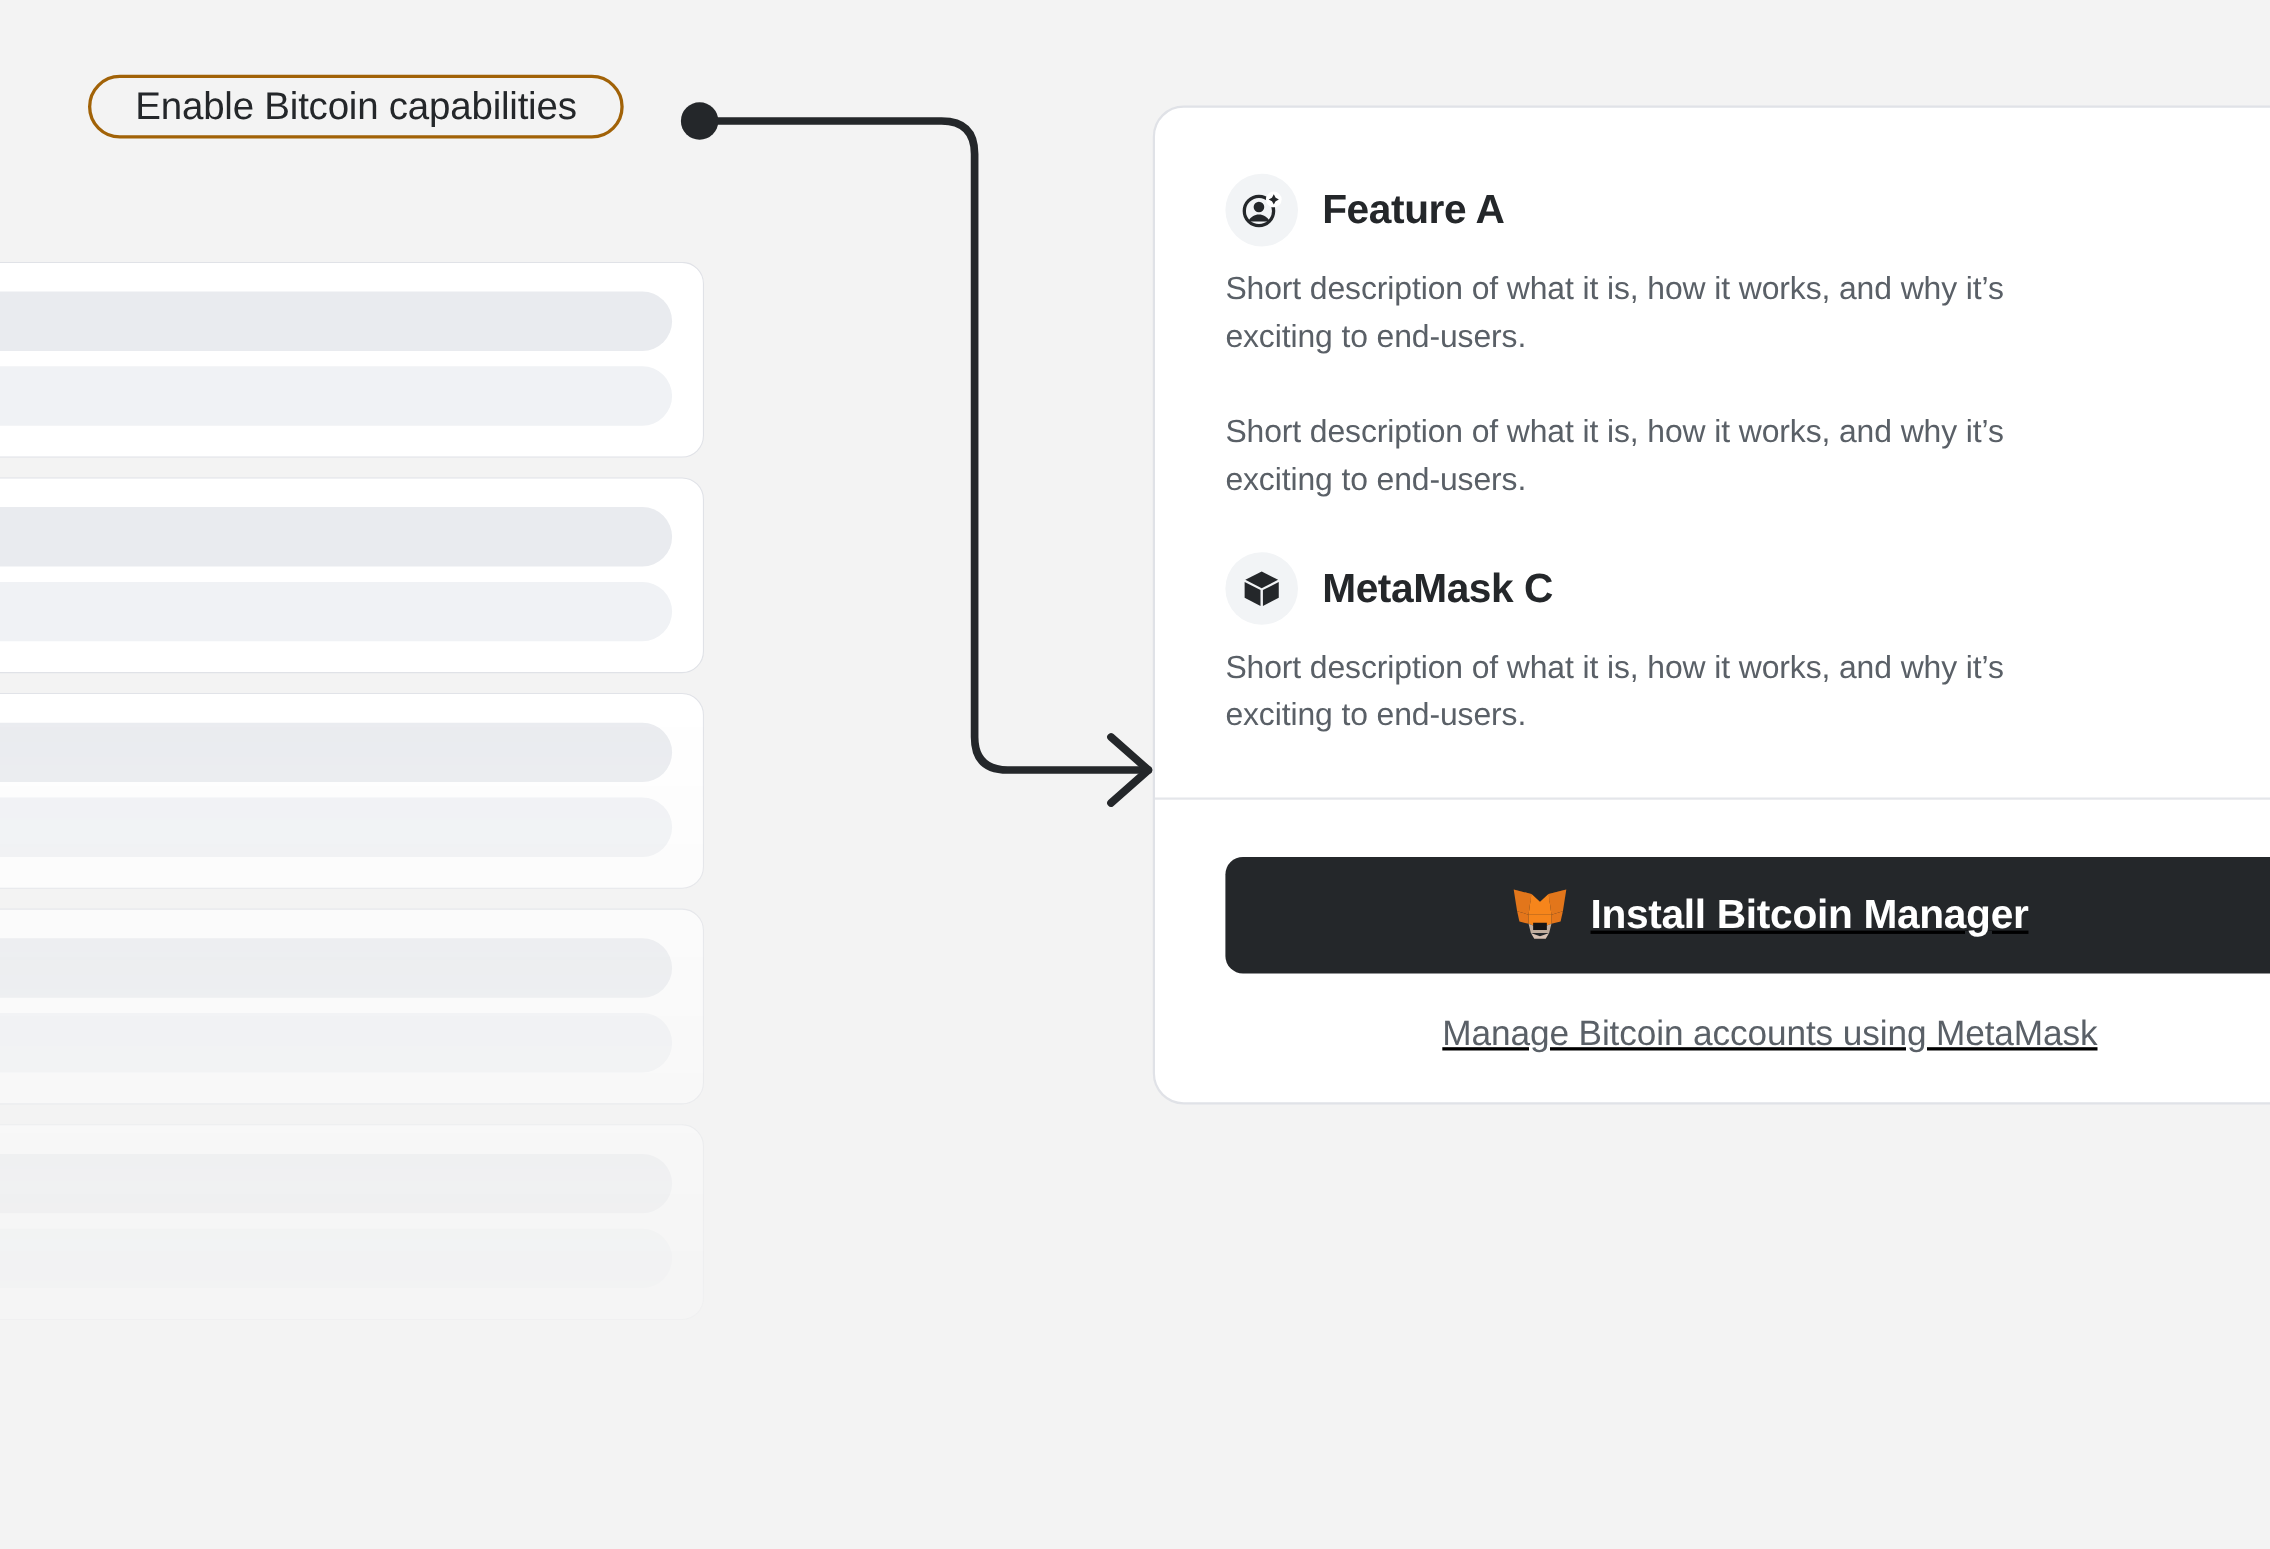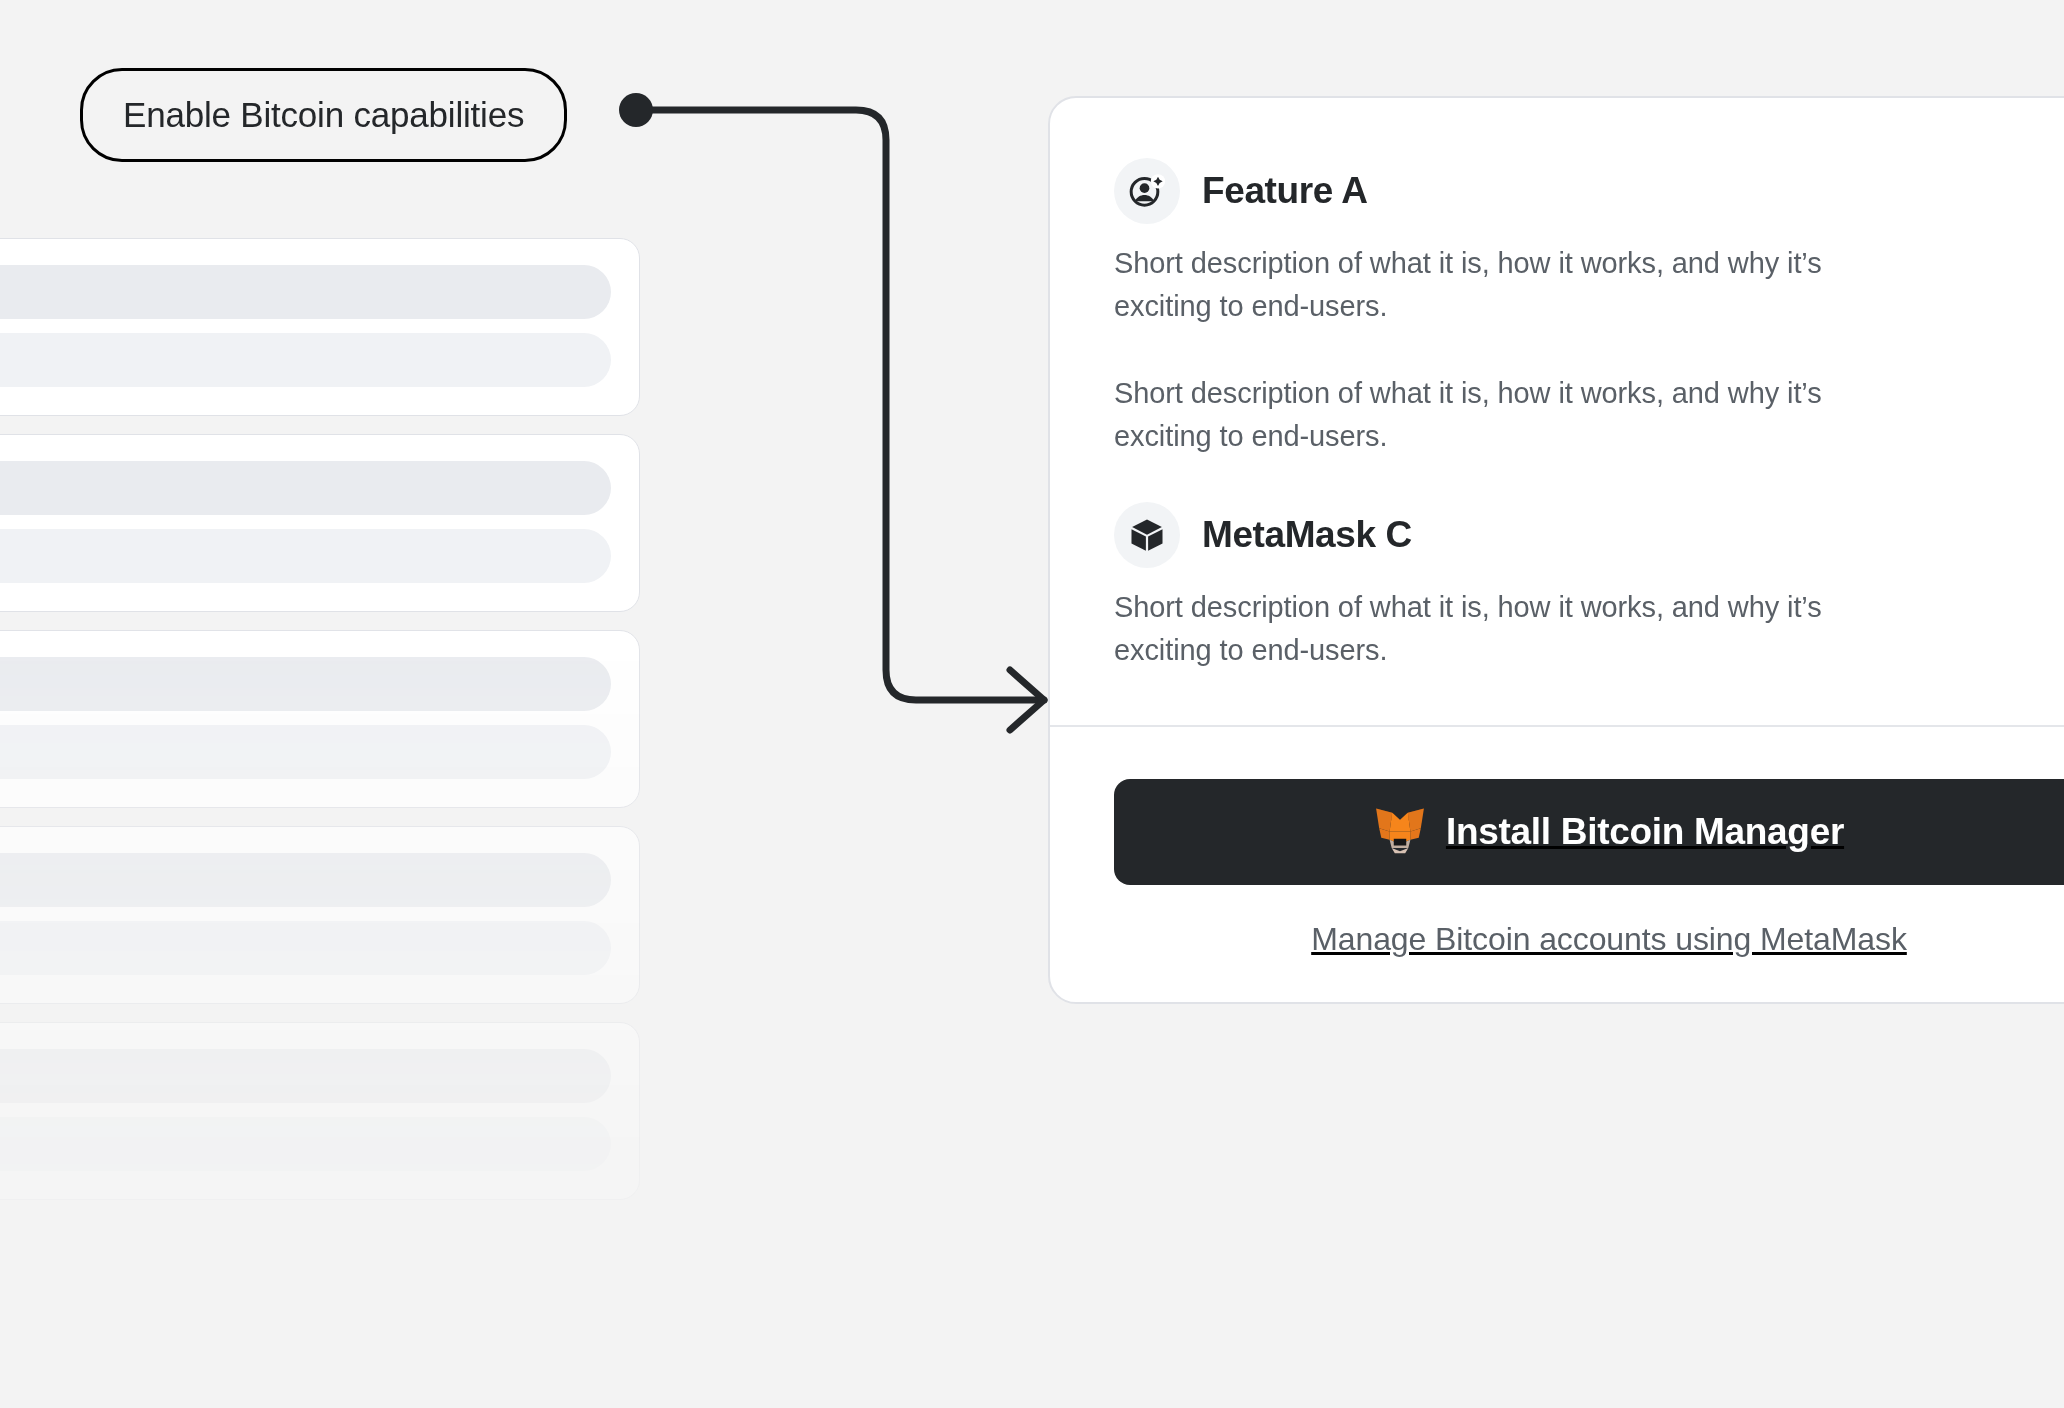--- a/index.html
+++ b/index.html
@@ -47,25 +47,25 @@
   }
   .skeleton-bar.secondary {
     background: #F0F2F5;
   }
 
   
   #callout-pill {
     position: absolute;
     left: 80px;
     top: 68px;
-    height: 94px;
+    height: 58px;
     padding: 0 40px;
     display: flex;
     align-items: center;
-    border: 3px solid #000000;
+    border: 3px solid #a16207;
     border-radius: 42px;
     background: transparent;
     white-space: nowrap;
     justify-content: center;
   }
   #callout-pill .pill-text {
     font-size: 35px;
     font-weight: 500;
     color: #24272A;
     letter-spacing: -0.2px;

